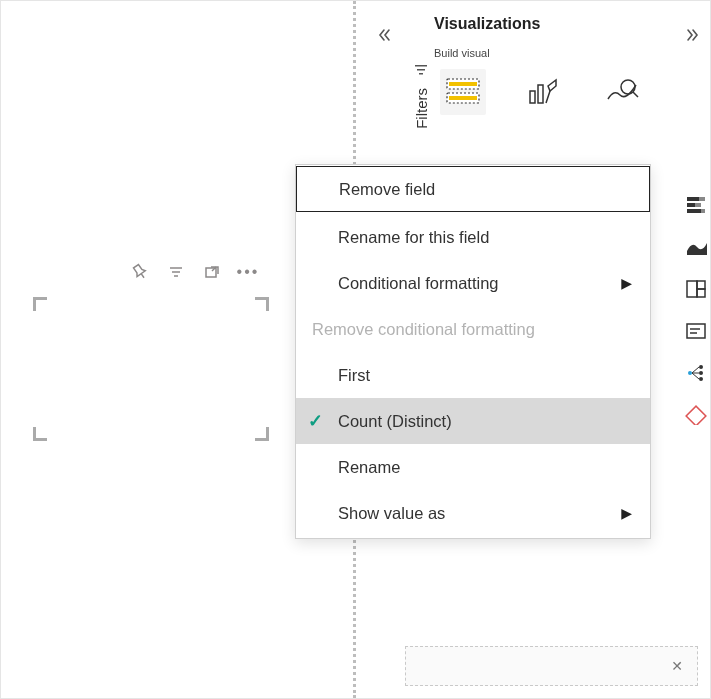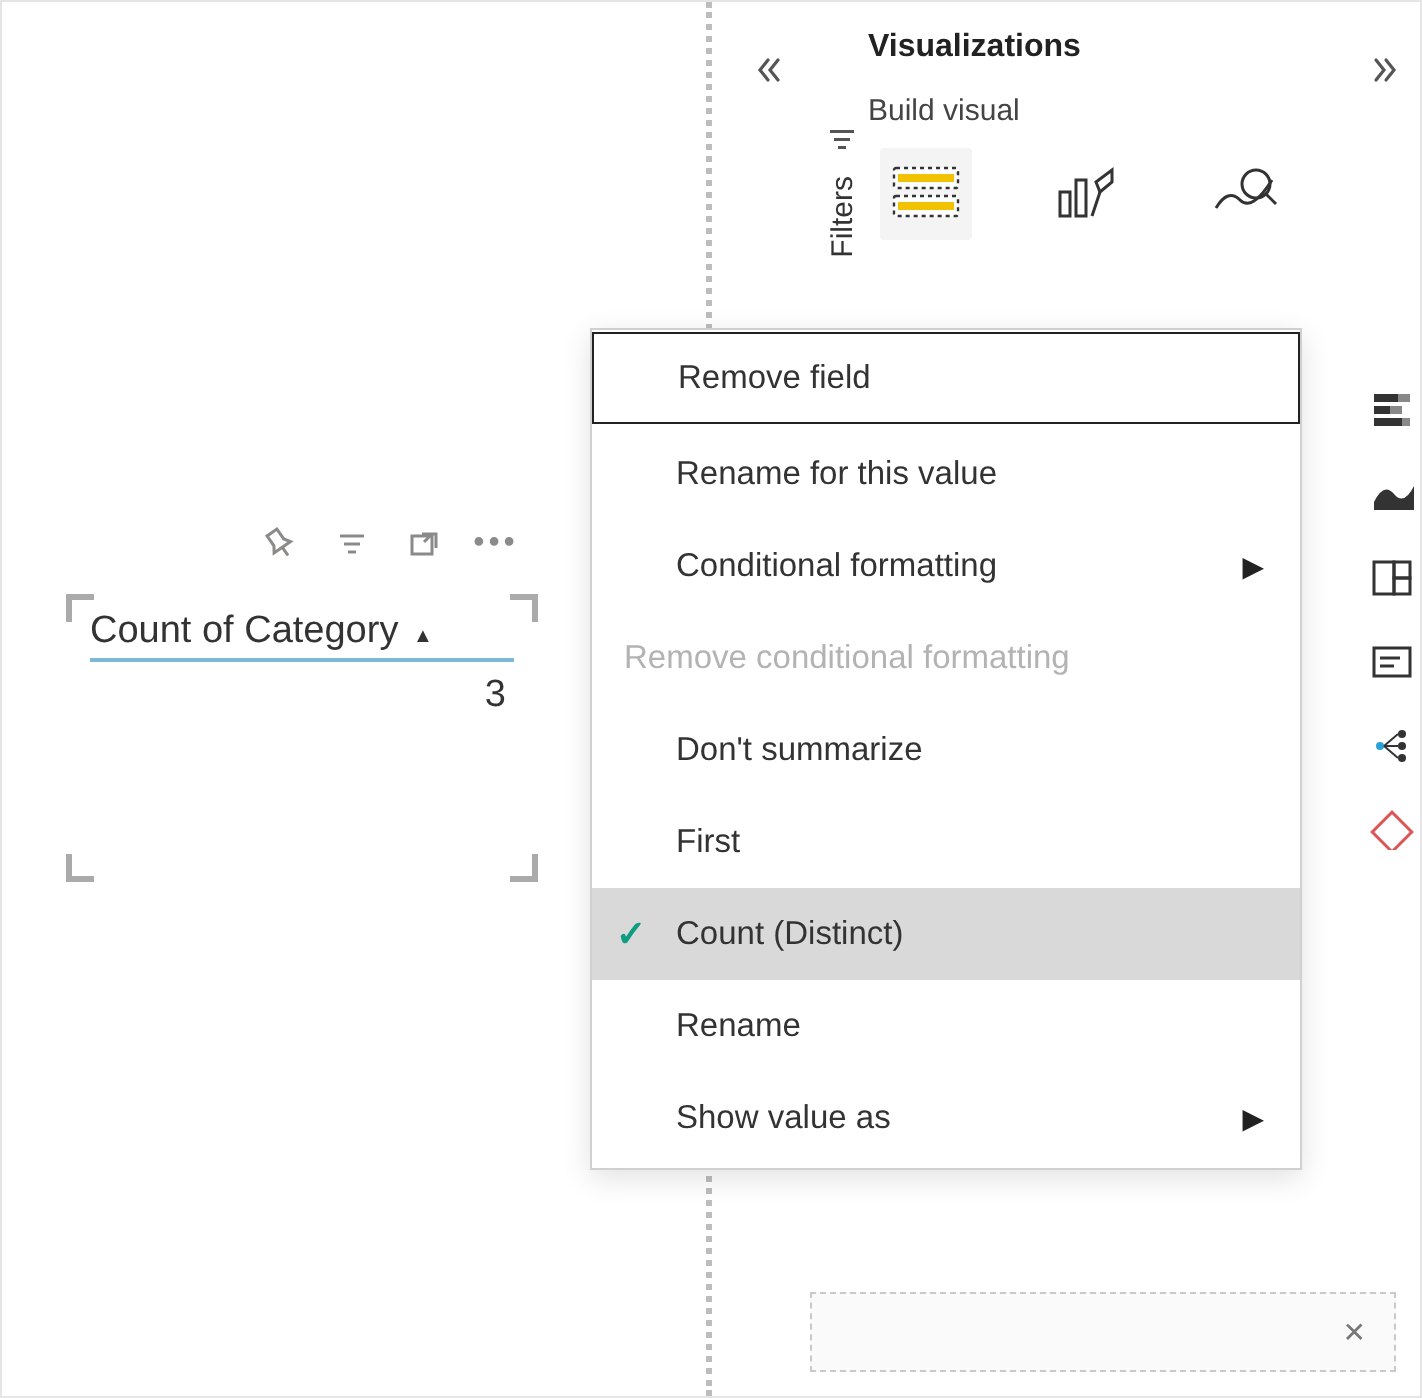--- a/index.html
+++ b/index.html
@@ -22,21 +22,21 @@
     position: absolute; right: 6px; top: 22px; width: 24px; height: 24px;
     display: flex; align-items: center; justify-content: center;
     font-size: 16px; color: #444; cursor: pointer;
   }
 
   
   .viz-panel {
     position: absolute; left: 433px; top: 14px; right: 28px;
   }
   .viz-title { font-size: 16px; font-weight: 600; color: #222; margin-bottom: 14px; }
-  .viz-subtitle { font-size: 15px; color: #444; margin-bottom: 10px; }
+  .viz-subtitle { font-size: 11px; color: #444; margin-bottom: 10px; }
   .tab-row { display: flex; gap: 34px; align-items: center; padding-left: 6px; }
   .tab-icon {
     width: 46px; height: 46px; display: flex; align-items: center; justify-content: center;
     cursor: pointer; border-radius: 2px;
   }
   .tab-icon.active { background: #f4f4f4; }
 
   
   .filters-strip {
     position: absolute; left: 408px; top: 62px; width: 24px;
@@ -191,27 +191,20 @@
         </svg>
     </div>
     <div class="toolbar-btn" style="letter-spacing:2px;color:#8c8989;">•••</div>
   </div>
 
   <div class="canvas-visual">
     <div class="corner tl"></div>
     <div class="corner tr"></div>
     <div class="corner bl"></div>
     <div class="corner br"></div>
-    <div class="visual-inner">
-      <div class="visual-header">
-        <span>Count of Category</span>
-        <div class="sort-caret">▲</div>
-      </div>
-      <div class="visual-value">3</div>
-    </div>
   </div>
 
   <div class="viz-icon-strip">
     <div class="viz-strip-icon">
         <svg width="22" height="20" viewBox="0 0 22 20">
           <rect x="2" y="2" width="12" height="4" fill="#333"></rect>
           <rect x="14" y="2" width="6" height="4" fill="#888"></rect>
           <rect x="2" y="8" width="8" height="4" fill="#333"></rect>
           <rect x="10" y="8" width="6" height="4" fill="#888"></rect>
           <rect x="2" y="14" width="14" height="4" fill="#333"></rect>
@@ -257,31 +250,28 @@
 
   <div class="field-well">
     <span class="well-close">✕</span>
   </div>
 
   <div class="context-menu">
     <div class="menu-item first">
       <span>Remove field</span>
     </div>
     <div class="menu-item">
-      <span>Rename for this value</span>
+      <span>Rename for this field</span>
     </div>
     <div class="menu-item">
       <span>Conditional formatting</span>
       <span class="menu-arrow">▶</span>
     </div>
     <div class="menu-item disabled">
       <span>Remove conditional formatting</span>
-    </div>
-    <div class="menu-item">
-      <span>Don't summarize</span>
     </div>
     <div class="menu-item">
       <span>First</span>
     </div>
     <div class="menu-item selected">
       <span class="menu-check">✓</span>
       <span>Count (Distinct)</span>
     </div>
     <div class="menu-item">
       <span>Rename</span>

